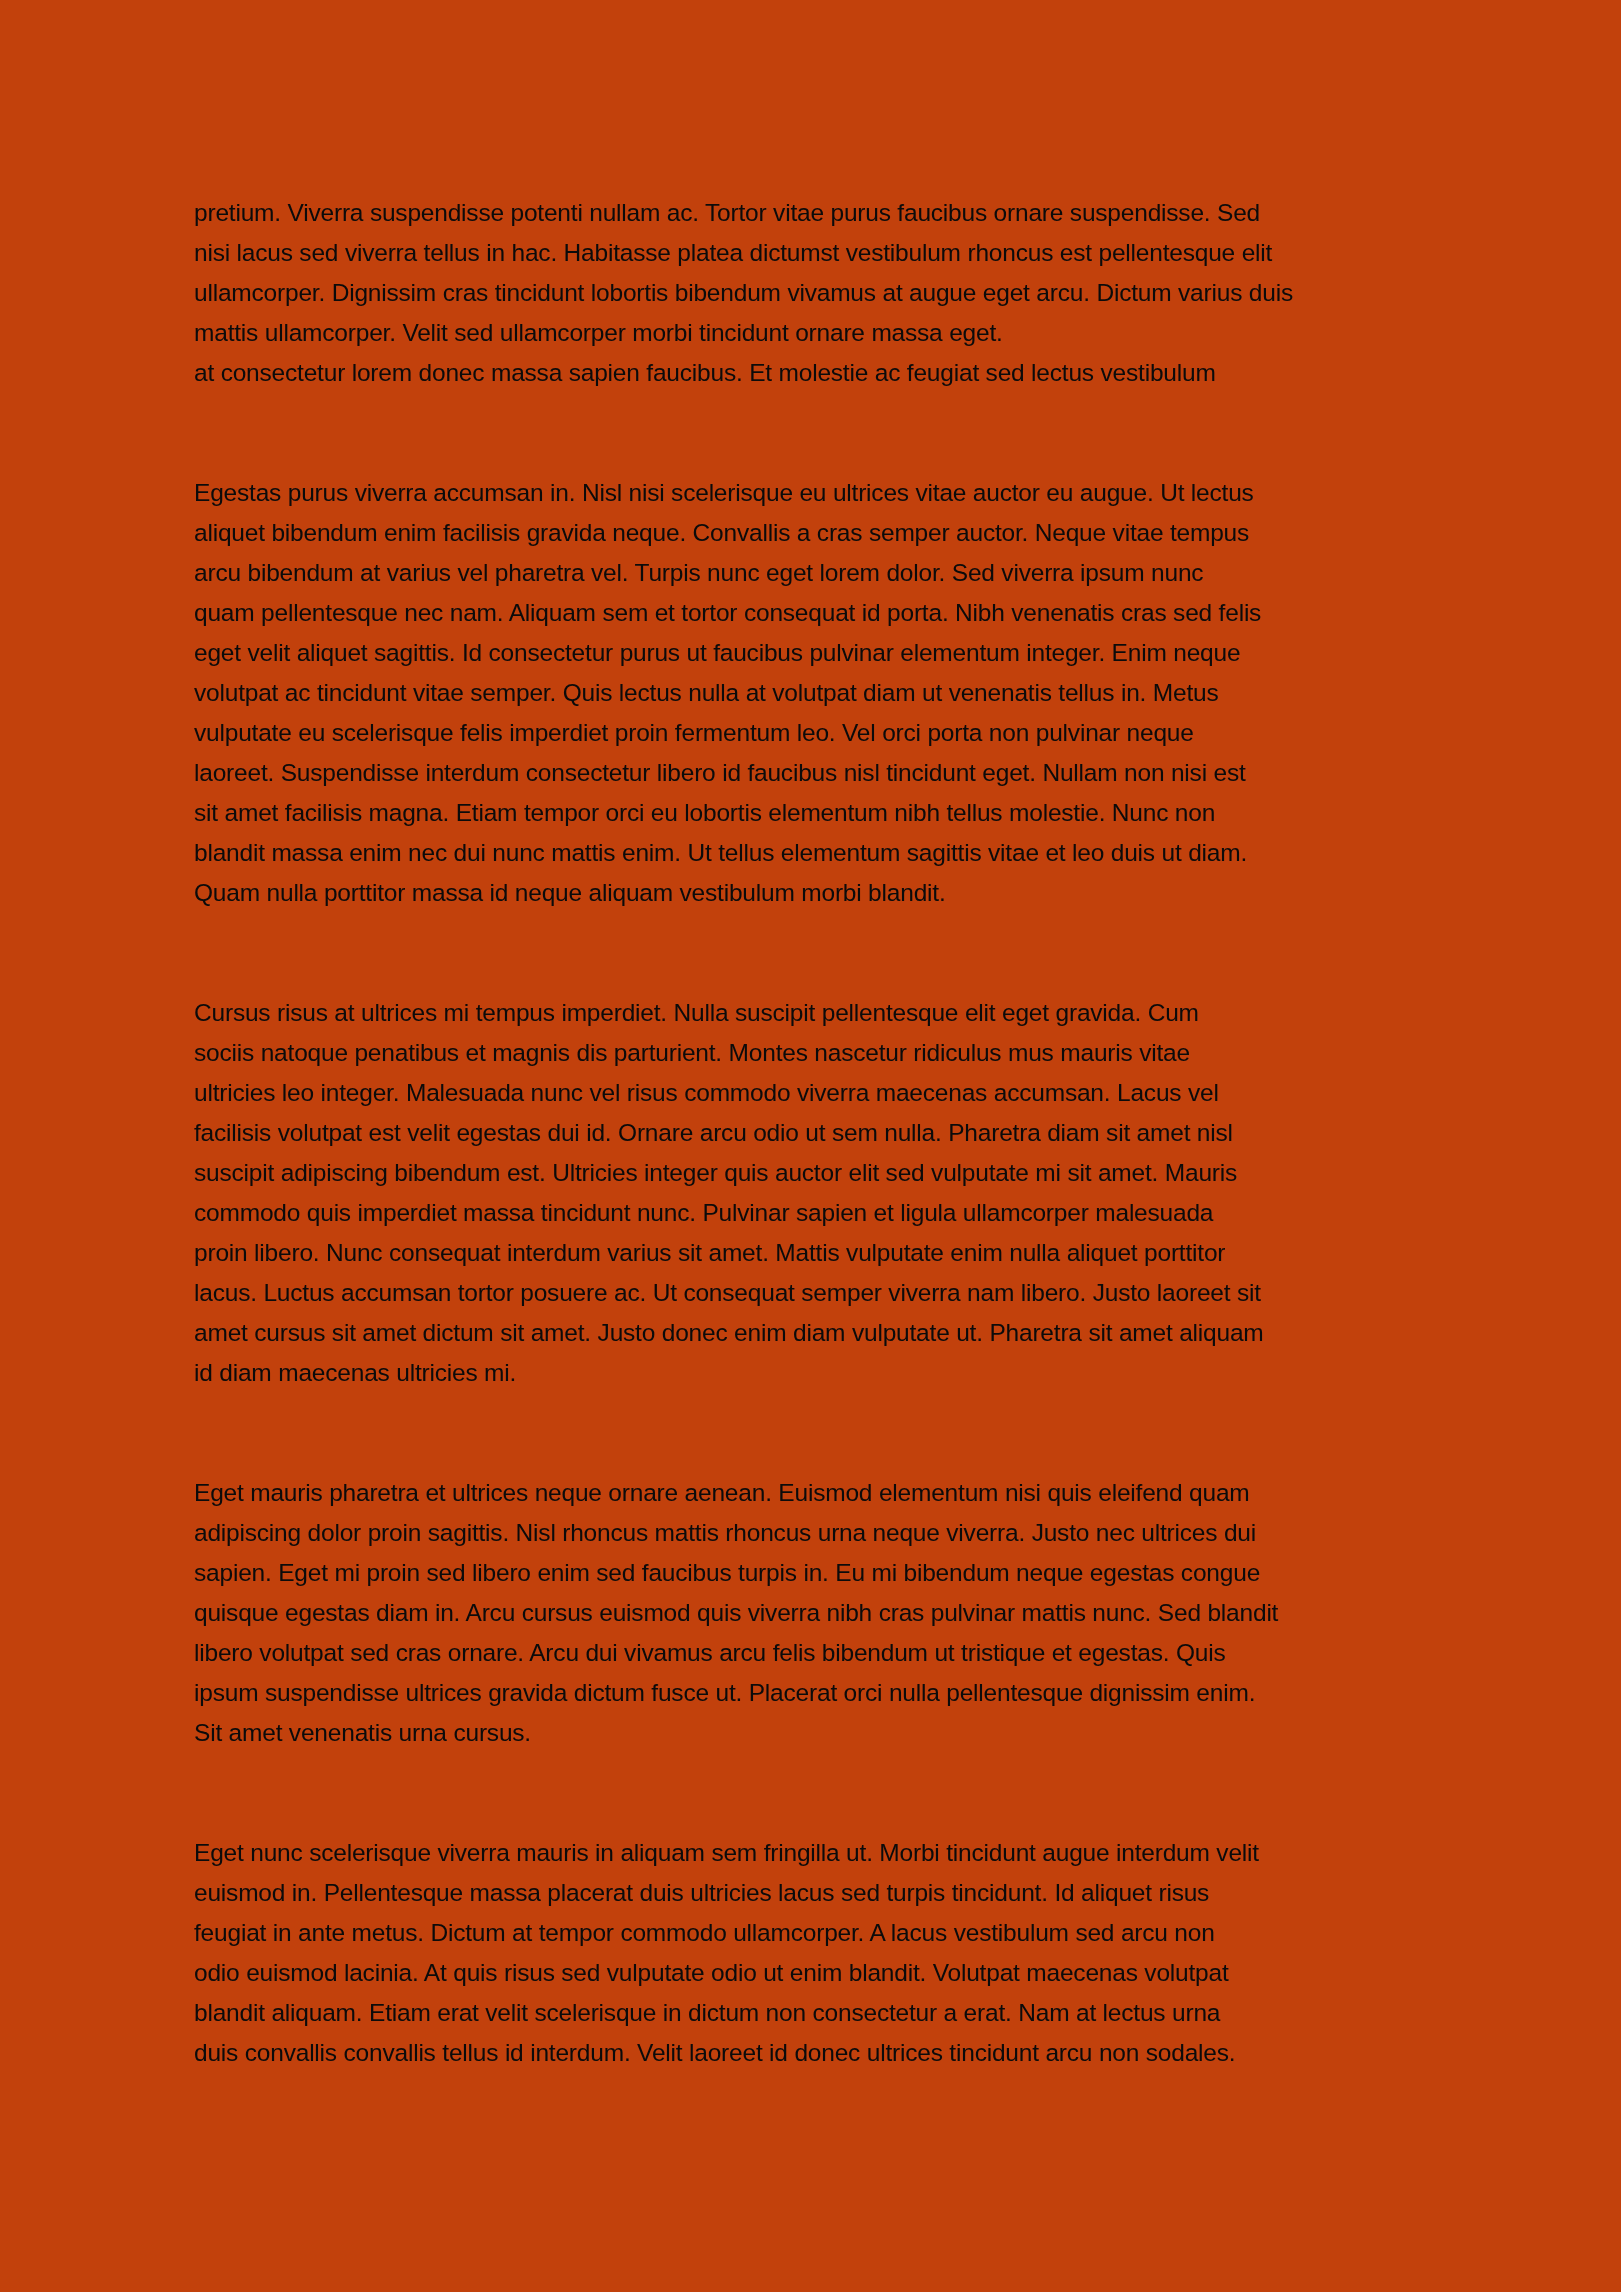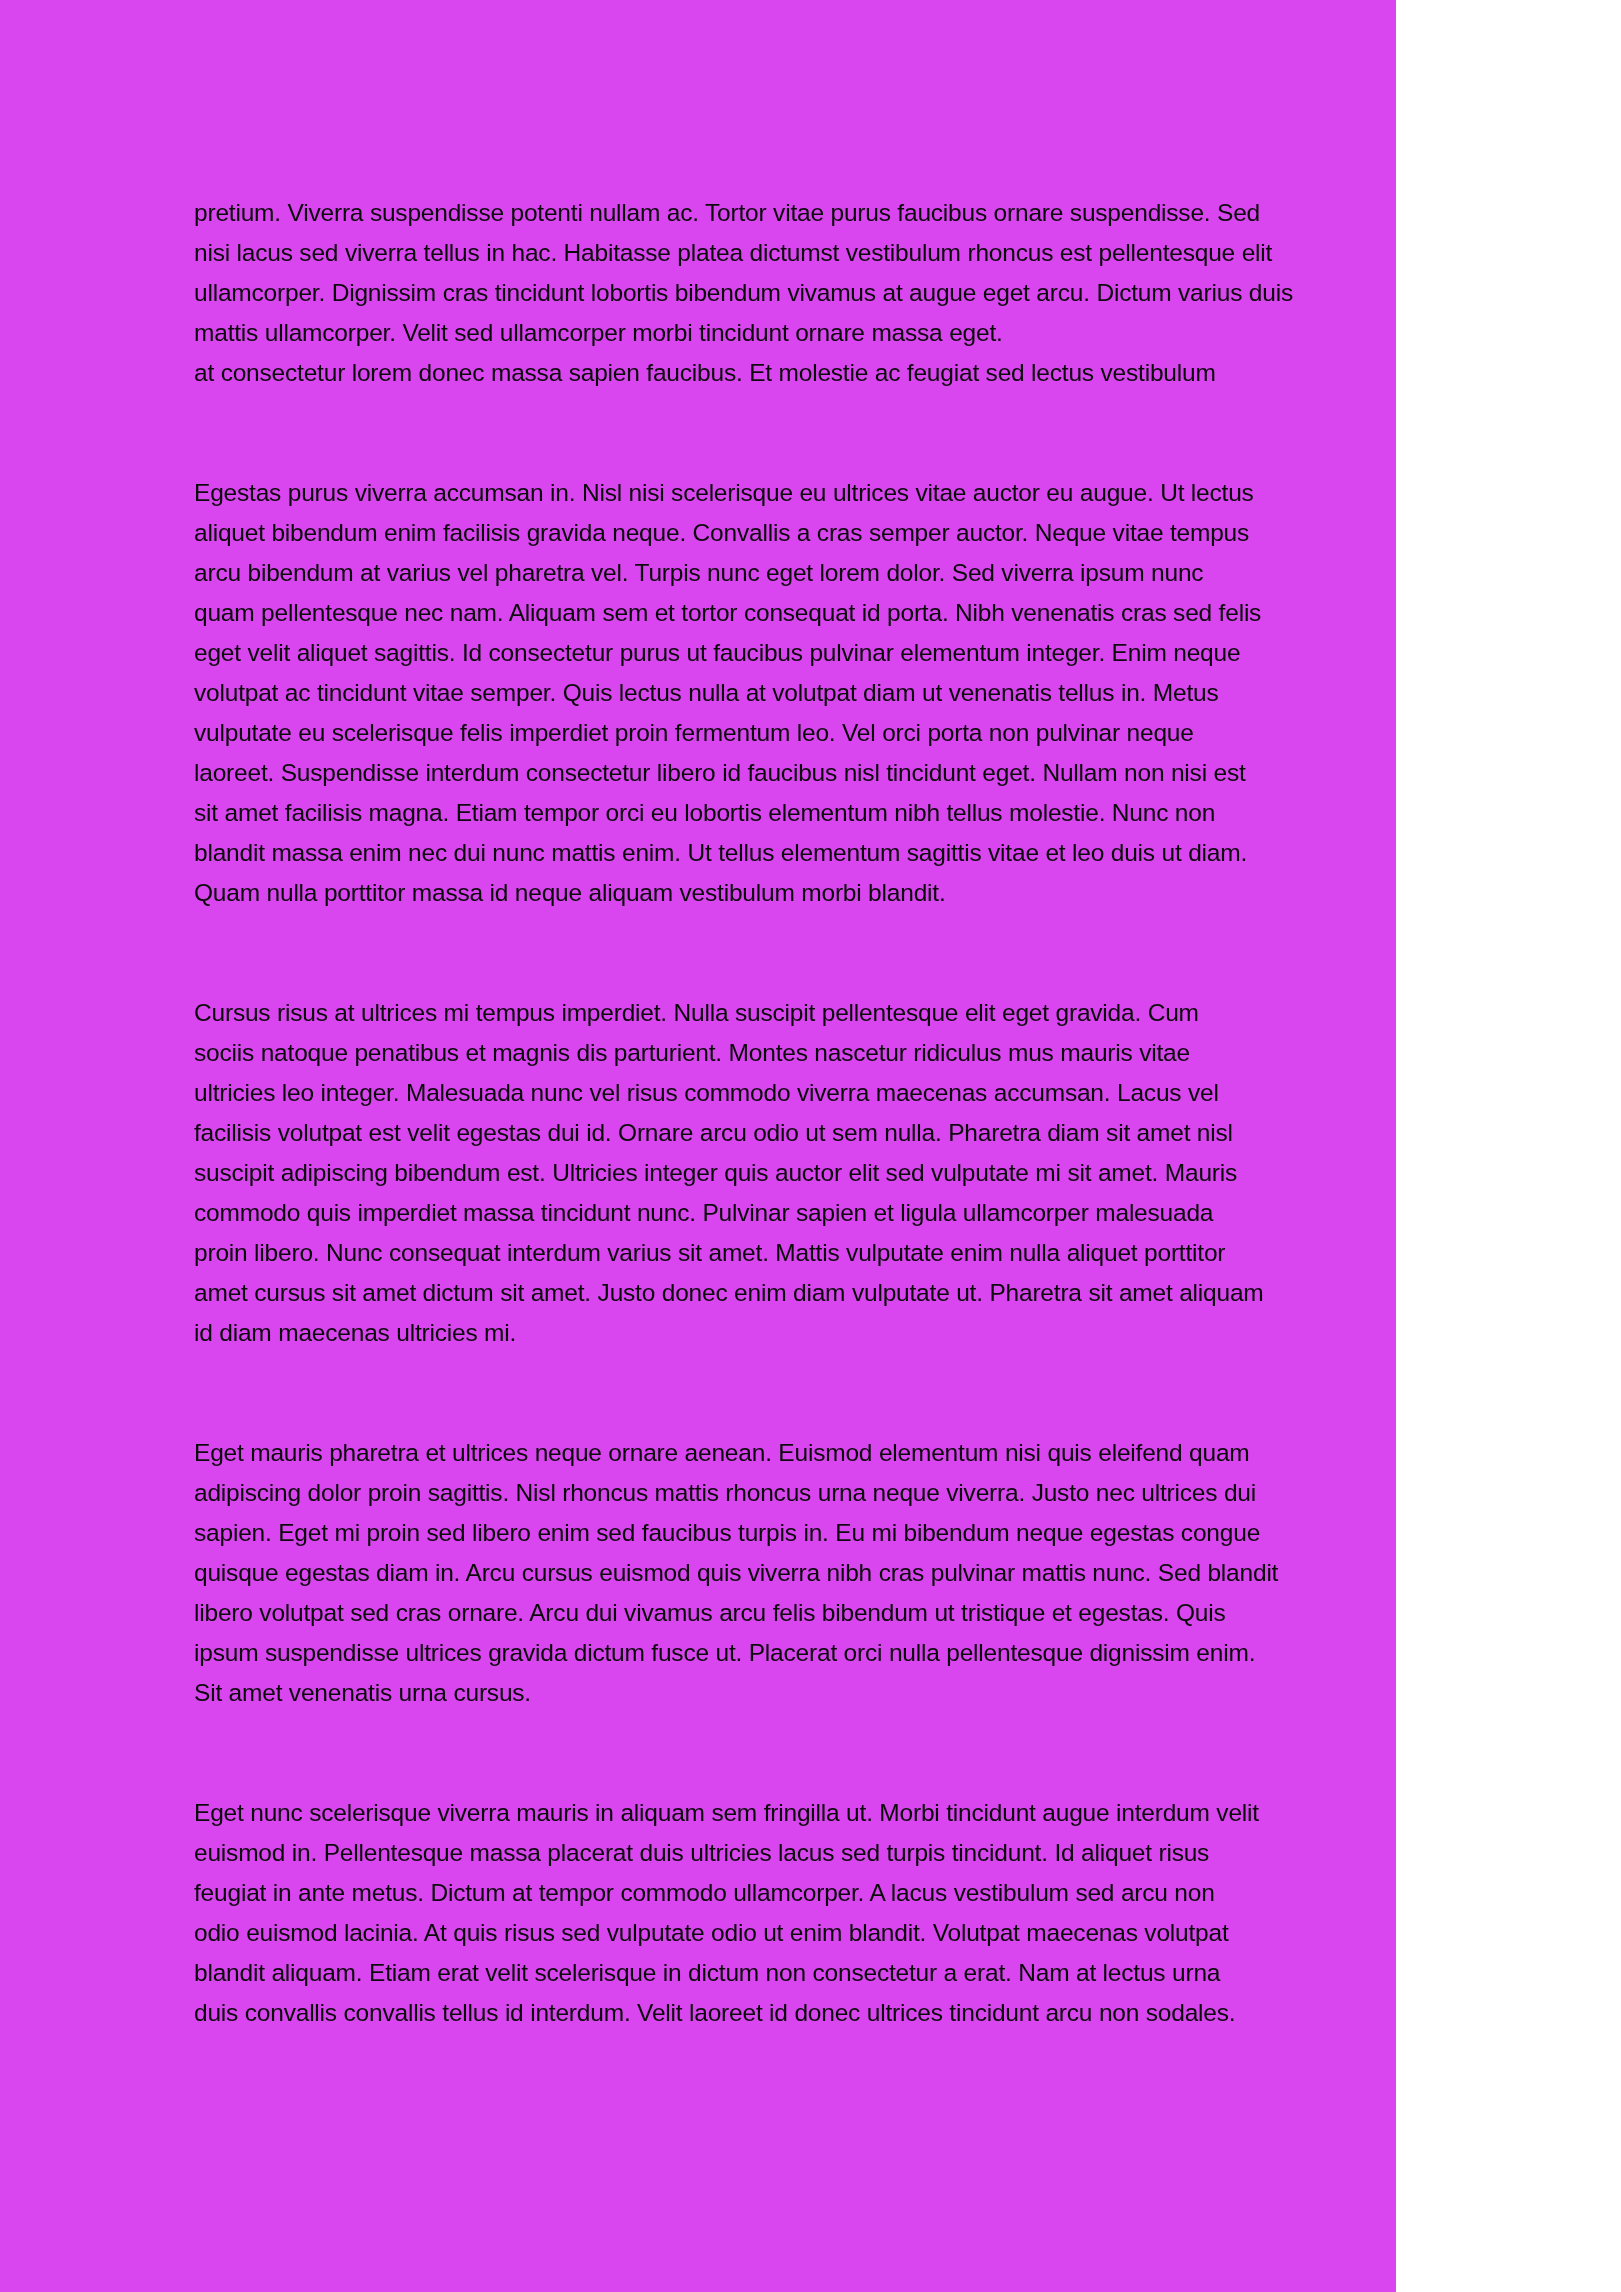--- a/index.html
+++ b/index.html
@@ -2,23 +2,23 @@
 <html><head>
 <meta charset="utf-8">
 <style>
   html, body {
     margin: 0;
     padding: 0;
     background: #ffffff;
   }
   .page {
     position: relative;
-    width: 1396px;
+    width: 1621px;
     height: 2293px;
-    background: #d946ef;
+    background: #c2410c;
     overflow: hidden;
     font-family: "Liberation Sans", sans-serif;
   }
   .content {
     position: absolute;
     left: 194px;
     top: 193px;
     width: 1233px;
   }
   .para {
@@ -66,20 +66,21 @@
     </p>
 
     <p class="para">
       <span class="line">Cursus risus at ultrices mi tempus imperdiet. Nulla suscipit pellentesque elit eget gravida. Cum</span>
       <span class="line">sociis natoque penatibus et magnis dis parturient. Montes nascetur ridiculus mus mauris vitae</span>
       <span class="line">ultricies leo integer. Malesuada nunc vel risus commodo viverra maecenas accumsan. Lacus vel</span>
       <span class="line">facilisis volutpat est velit egestas dui id. Ornare arcu odio ut sem nulla. Pharetra diam sit amet nisl</span>
       <span class="line">suscipit adipiscing bibendum est. Ultricies integer quis auctor elit sed vulputate mi sit amet. Mauris</span>
       <span class="line">commodo quis imperdiet massa tincidunt nunc. Pulvinar sapien et ligula ullamcorper malesuada</span>
       <span class="line">proin libero. Nunc consequat interdum varius sit amet. Mattis vulputate enim nulla aliquet porttitor</span>
+      <span class="line">lacus. Luctus accumsan tortor posuere ac. Ut consequat semper viverra nam libero. Justo laoreet sit</span>
       <span class="line">amet cursus sit amet dictum sit amet. Justo donec enim diam vulputate ut. Pharetra sit amet aliquam</span>
       <span class="line">id diam maecenas ultricies mi.</span>
     </p>
 
     <p class="para">
       <span class="line">Eget mauris pharetra et ultrices neque ornare aenean. Euismod elementum nisi quis eleifend quam</span>
       <span class="line">adipiscing dolor proin sagittis. Nisl rhoncus mattis rhoncus urna neque viverra. Justo nec ultrices dui</span>
       <span class="line">sapien. Eget mi proin sed libero enim sed faucibus turpis in. Eu mi bibendum neque egestas congue</span>
       <span class="line">quisque egestas diam in. Arcu cursus euismod quis viverra nibh cras pulvinar mattis nunc. Sed blandit</span>
       <span class="line">libero volutpat sed cras ornare. Arcu dui vivamus arcu felis bibendum ut tristique et egestas. Quis</span>

